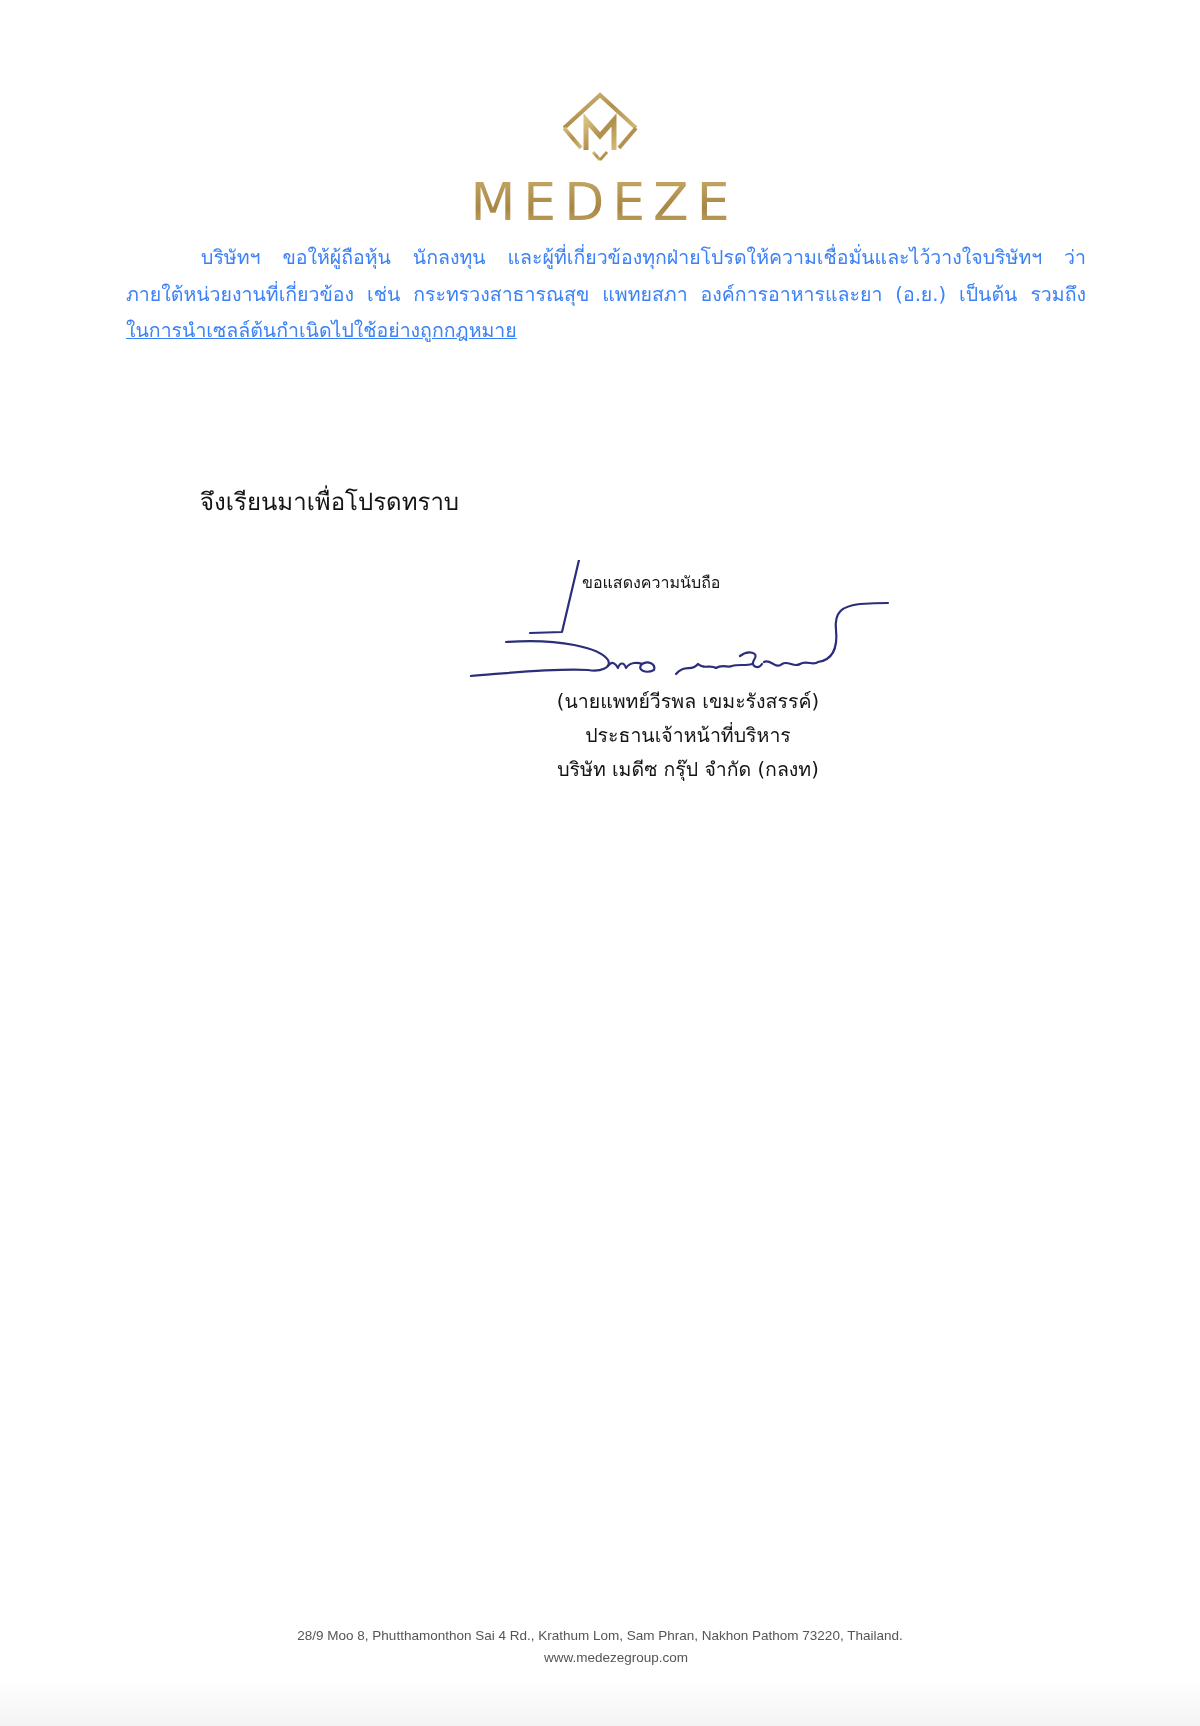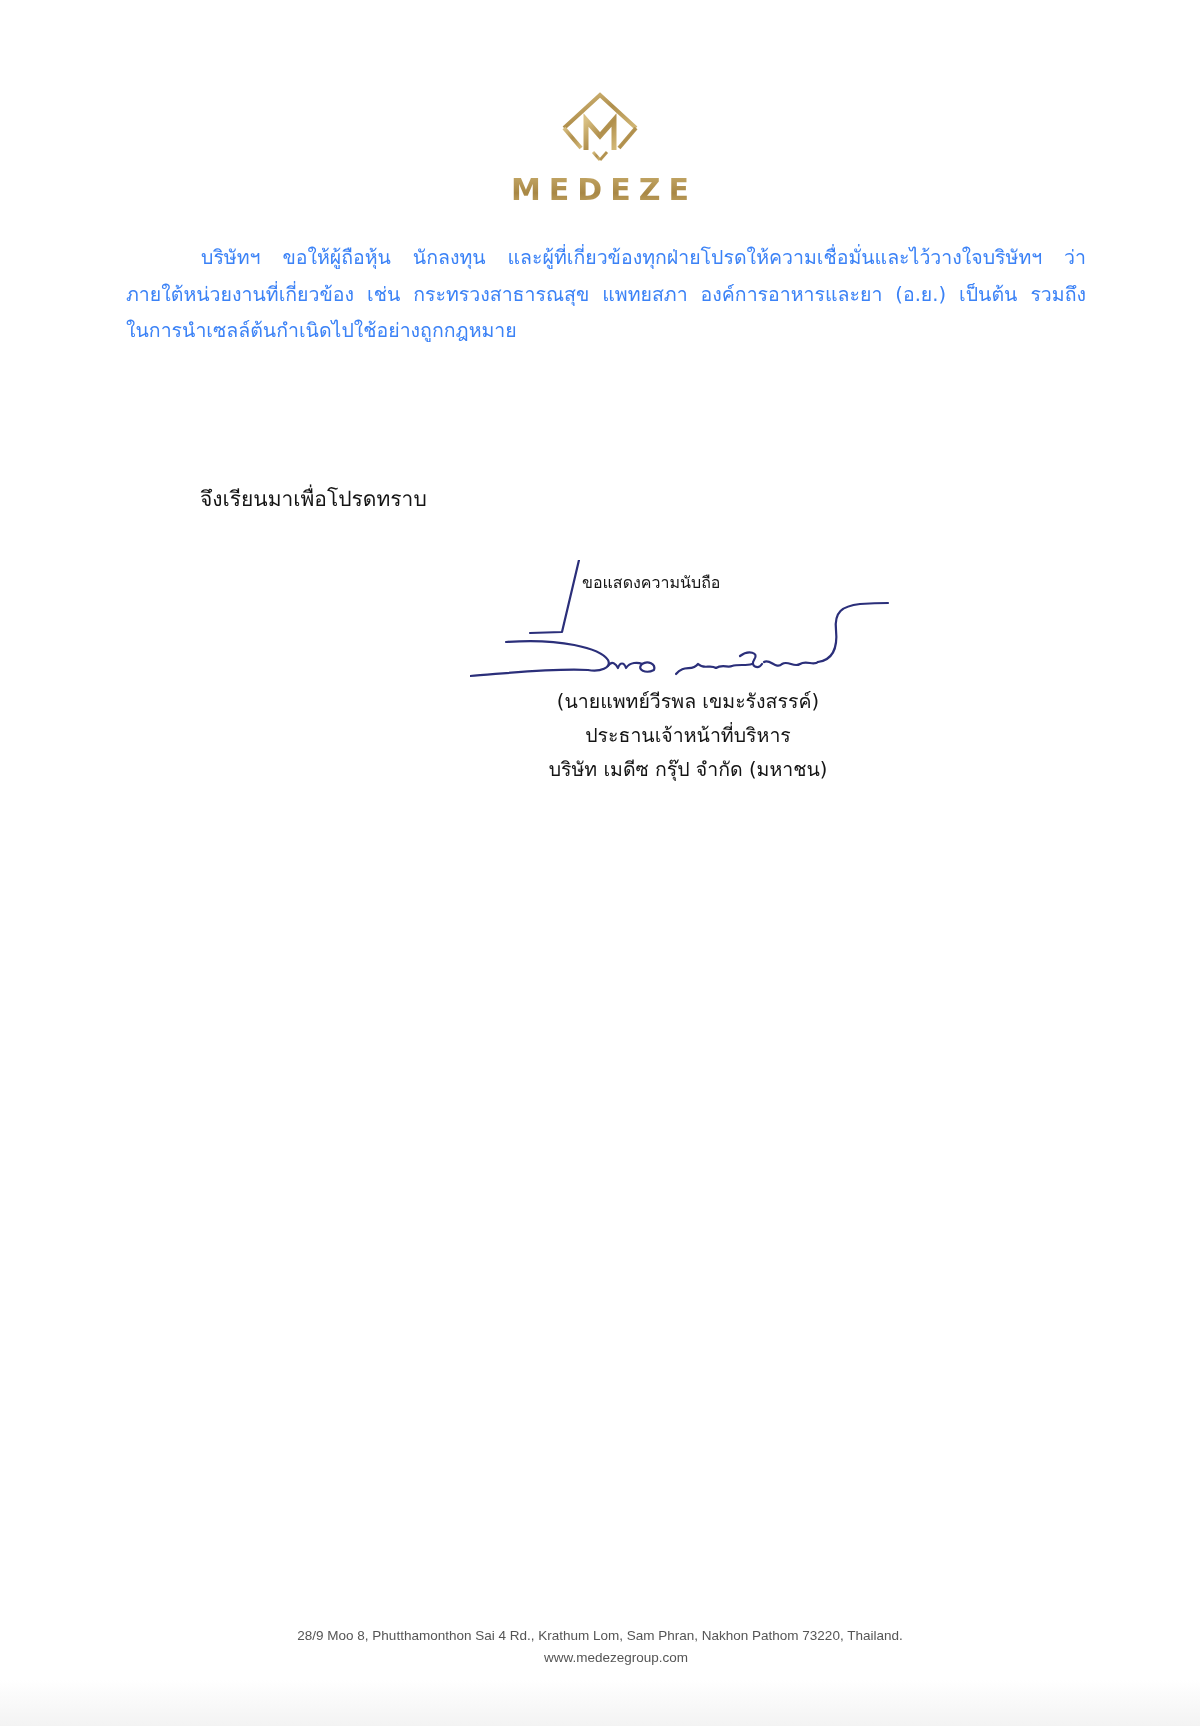--- a/index.html
+++ b/index.html
@@ -25,56 +25,57 @@
     .logo-mark {
       display: block;
       margin: 0 auto;
       width: 82px;
       height: 70px;
     }
     .logo-word {
       display: block;
       margin-top: 10px;
       font-family: "DejaVu Sans", "Liberation Sans", sans-serif;
-      font-size: 30px;
+      font-size: 52px;
       letter-spacing: 8px;
       padding-left: 8px;
       color: #b8995a;
       background: linear-gradient(180deg, #c9ad6d 0%, #a88744 60%, #c7aa68 100%);
       -webkit-background-clip: text;
       background-clip: text;
       -webkit-text-fill-color: transparent;
-      font-weight: 700;
+      font-weight: 400;
     }
     .body-text {
       position: absolute;
       left: 126px;
       width: 960px;
       font-family: "DejaVu Sans", "Liberation Sans", sans-serif;
       font-size: 19.5px;
       line-height: 36.5px;
       color: #3b82f6;
     }
     .body-text .line {
       display: block;
       white-space: nowrap;
       text-align: justify;
       text-align-last: justify;
     }
     .body-text .line.last {
       text-align-last: left;
+      text-decoration: underline;
     }
     .body-text .line.indent {
       padding-left: 75px;
     }
     .closing {
       position: absolute;
       left: 200px;
       top: 482px;
-      font-size: 21px;
+      font-size: 24px;
       color: #141414;
       font-family: Liberation Mono, monospace;
     }
     .sign-block {
       position: absolute;
       left: 470px;
       top: 560px;
       width: 420px;
     }
     .regards {
@@ -156,17 +157,17 @@
       <path d="M206,114 C214,104 222,112 228,104 C234,110 240,104 246,108 C252,104 258,108 262,106 C268,104 276,106 282,104"></path>
       <path d="M270,96 C278,90 290,92 284,100 C280,106 288,110 292,104"></path>
       <path d="M294,102 C300,98 306,110 312,104 C318,100 324,108 330,104 C336,100 344,106 348,102"></path>
 
       <path d="M348,102 C362,100 368,90 366,70 C364,52 372,46 390,44 C405,43 415,43 418,43"></path>
     </g>
   </svg>
   <div class="regards">ขอแสดงความนับถือ</div>
   <div class="signer" style="top:126px;">(นายแพทย์วีรพล  เขมะรังสรรค์)</div>
   <div class="signer" style="top:160px;">ประธานเจ้าหน้าที่บริหาร</div>
-  <div class="signer" style="top:194px;">บริษัท เมดีซ กรุ๊ป จำกัด (มหาชน)</div>
+  <div class="signer" style="top:194px;">บริษัท เมดีซ กรุ๊ป จำกัด (กลงท)</div>
 </div>
 
 <div class="footer" style="top:1628px;">28/9 Moo 8, Phutthamonthon Sai 4 Rd., Krathum Lom, Sam Phran, Nakhon Pathom 73220, Thailand.</div>
 <div class="footer" style="top:1650px;padding-left:16px;">www.medezegroup.com</div>
 
 </body></html>

